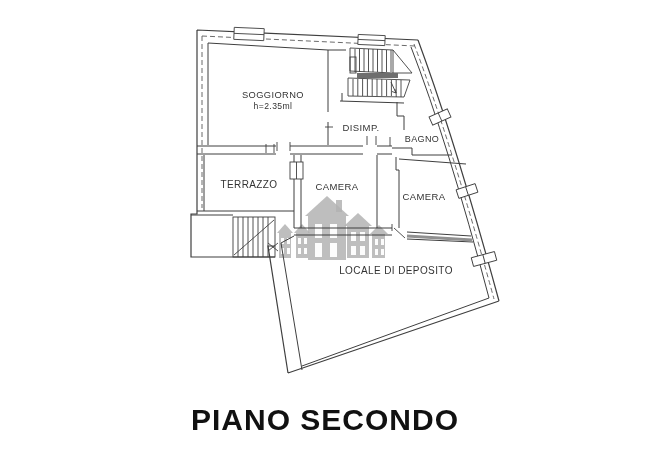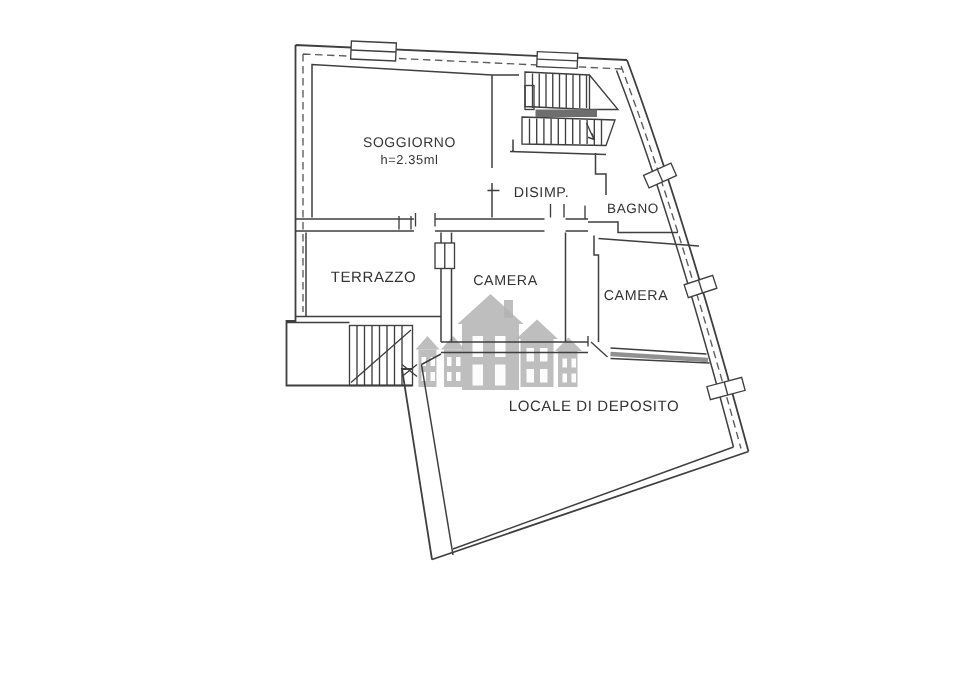--- a/index.html
+++ b/index.html
@@ -157,13 +157,14 @@
       <text x="273" y="109" font-size="8.6">h=2.35ml</text>
       <text x="361" y="131" font-size="9.5">DISIMP.</text>
       <text x="422" y="142" font-size="9">BAGNO</text>
       <text x="249" y="188" font-size="10">TERRAZZO</text>
       <text x="337" y="190" font-size="9.5">CAMERA</text>
       <text x="424" y="200" font-size="9.5">CAMERA</text>
       <text x="396" y="274" font-size="10">LOCALE DI DEPOSITO</text>
     </g>
   </svg>
 
+  <div class="plan-title">PIANO SECONDO</div>
 </div>
 
 </body></html>

